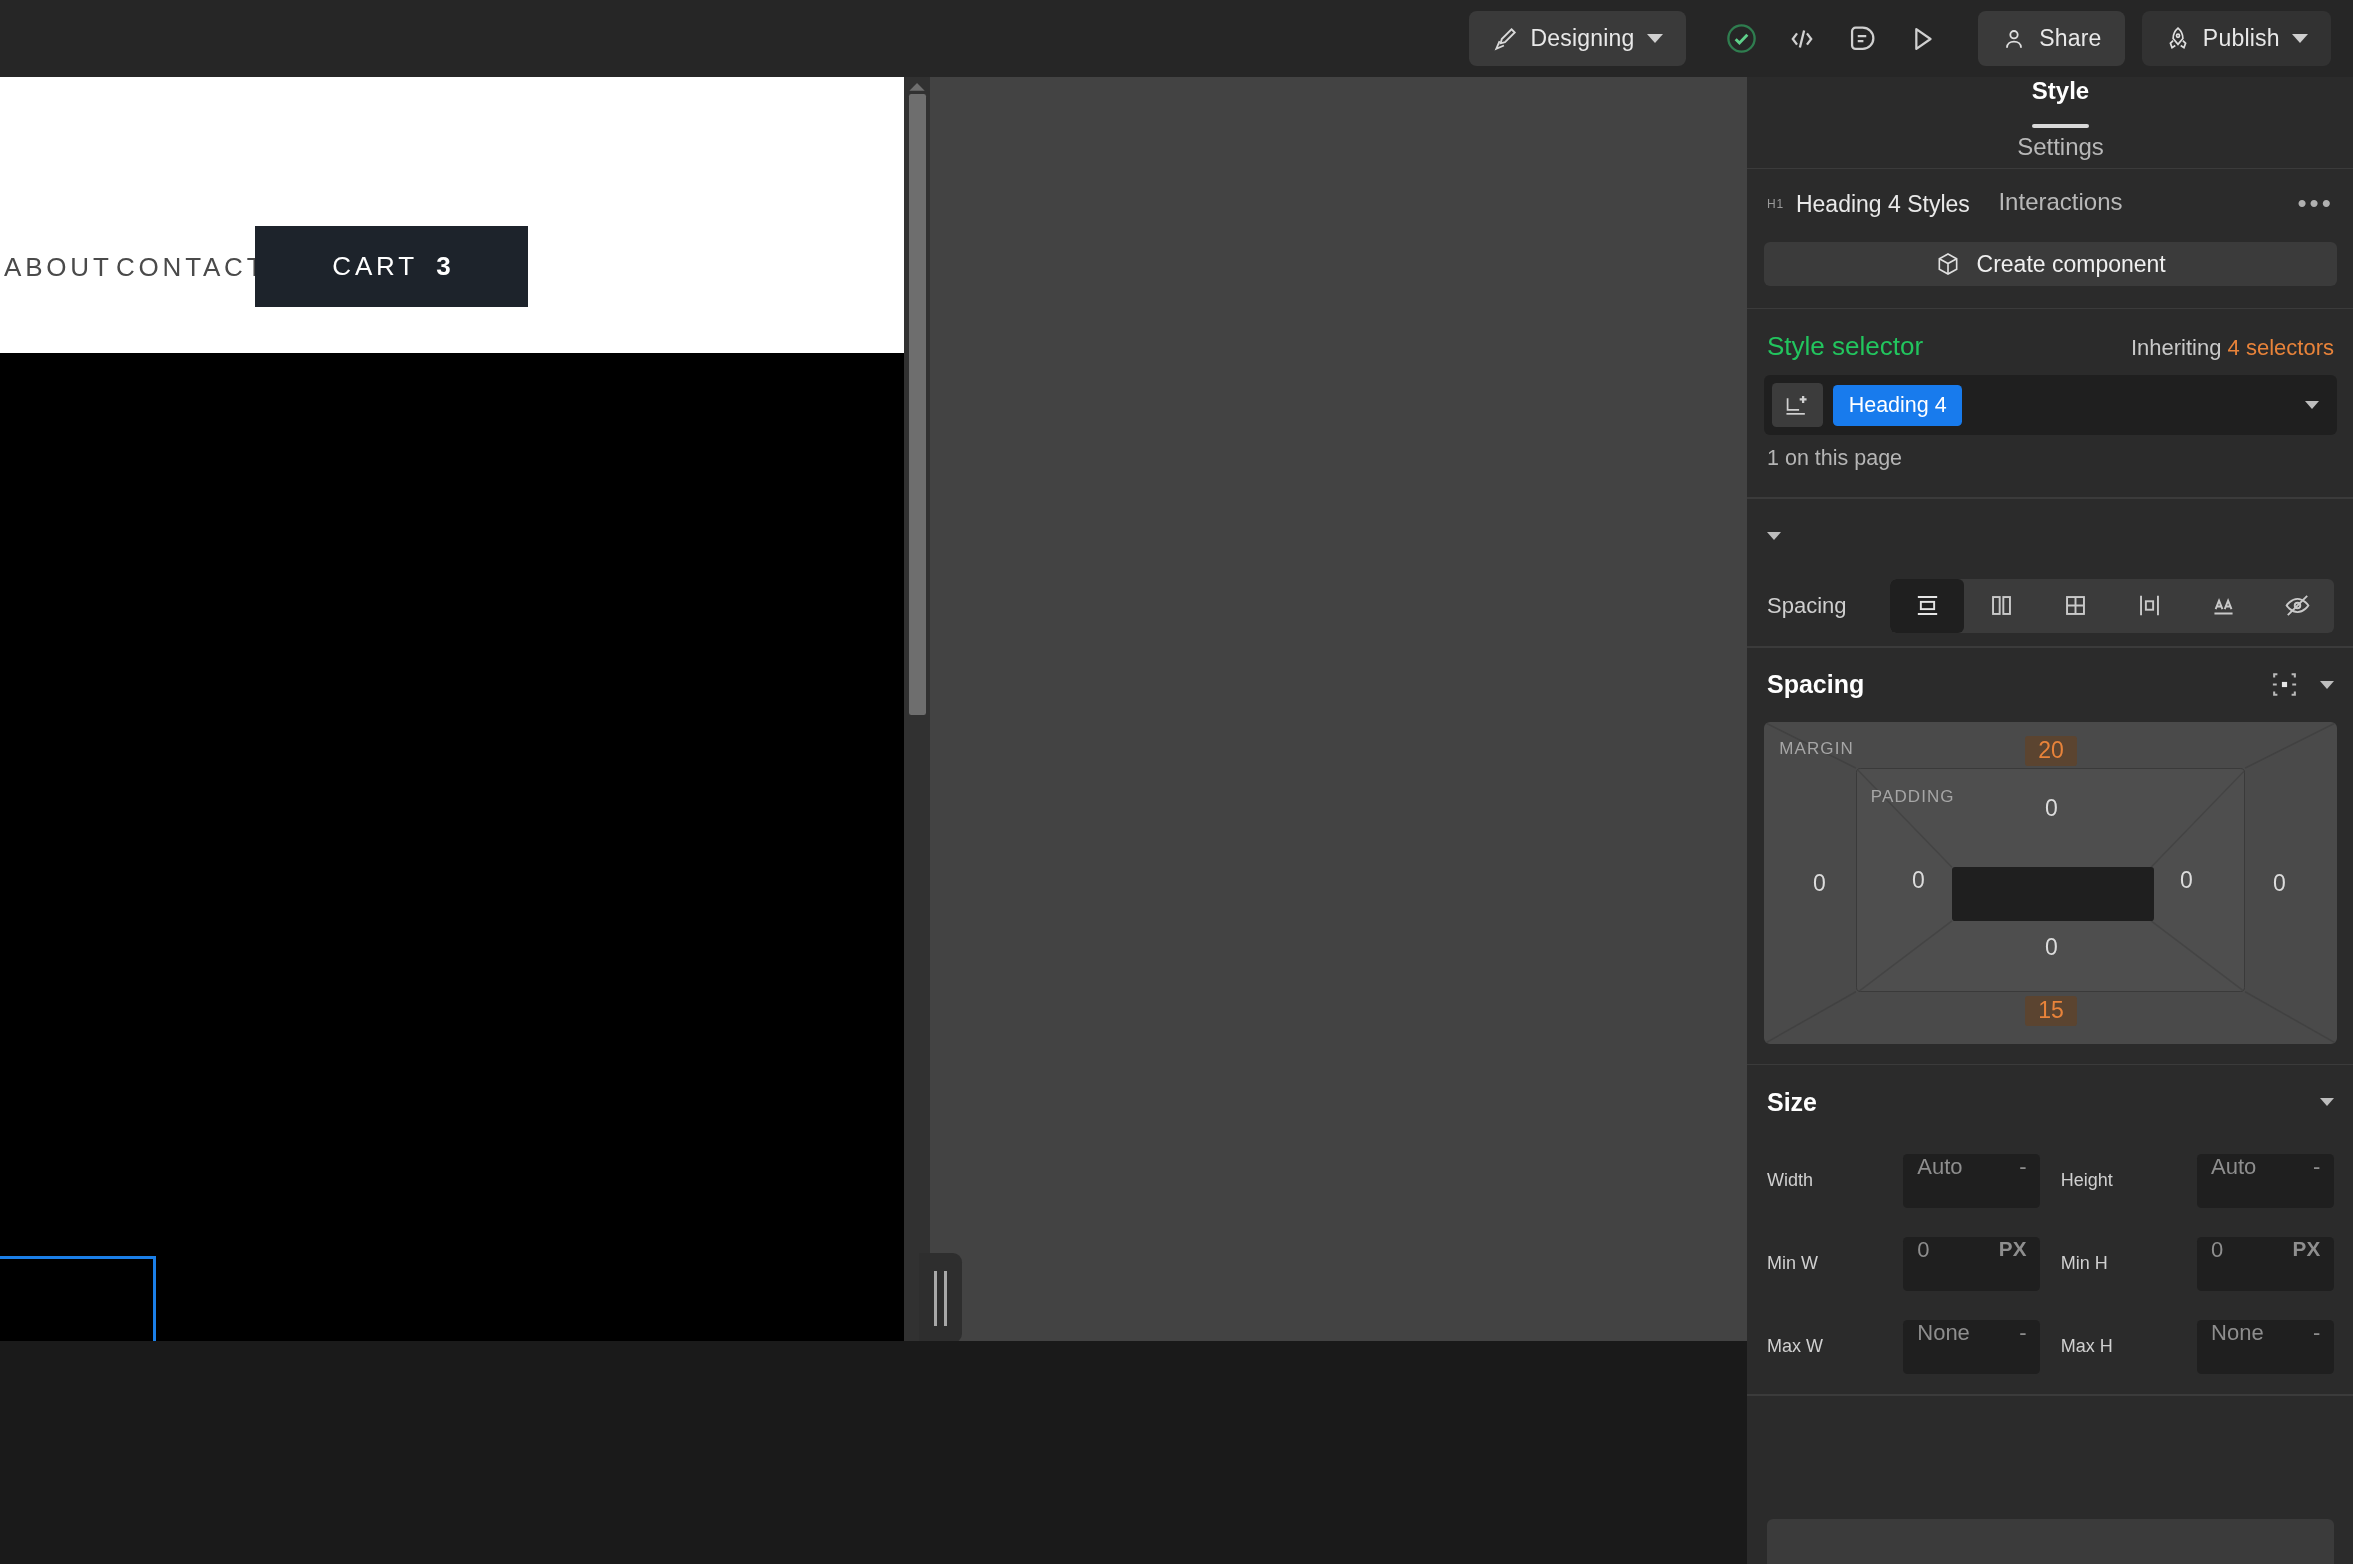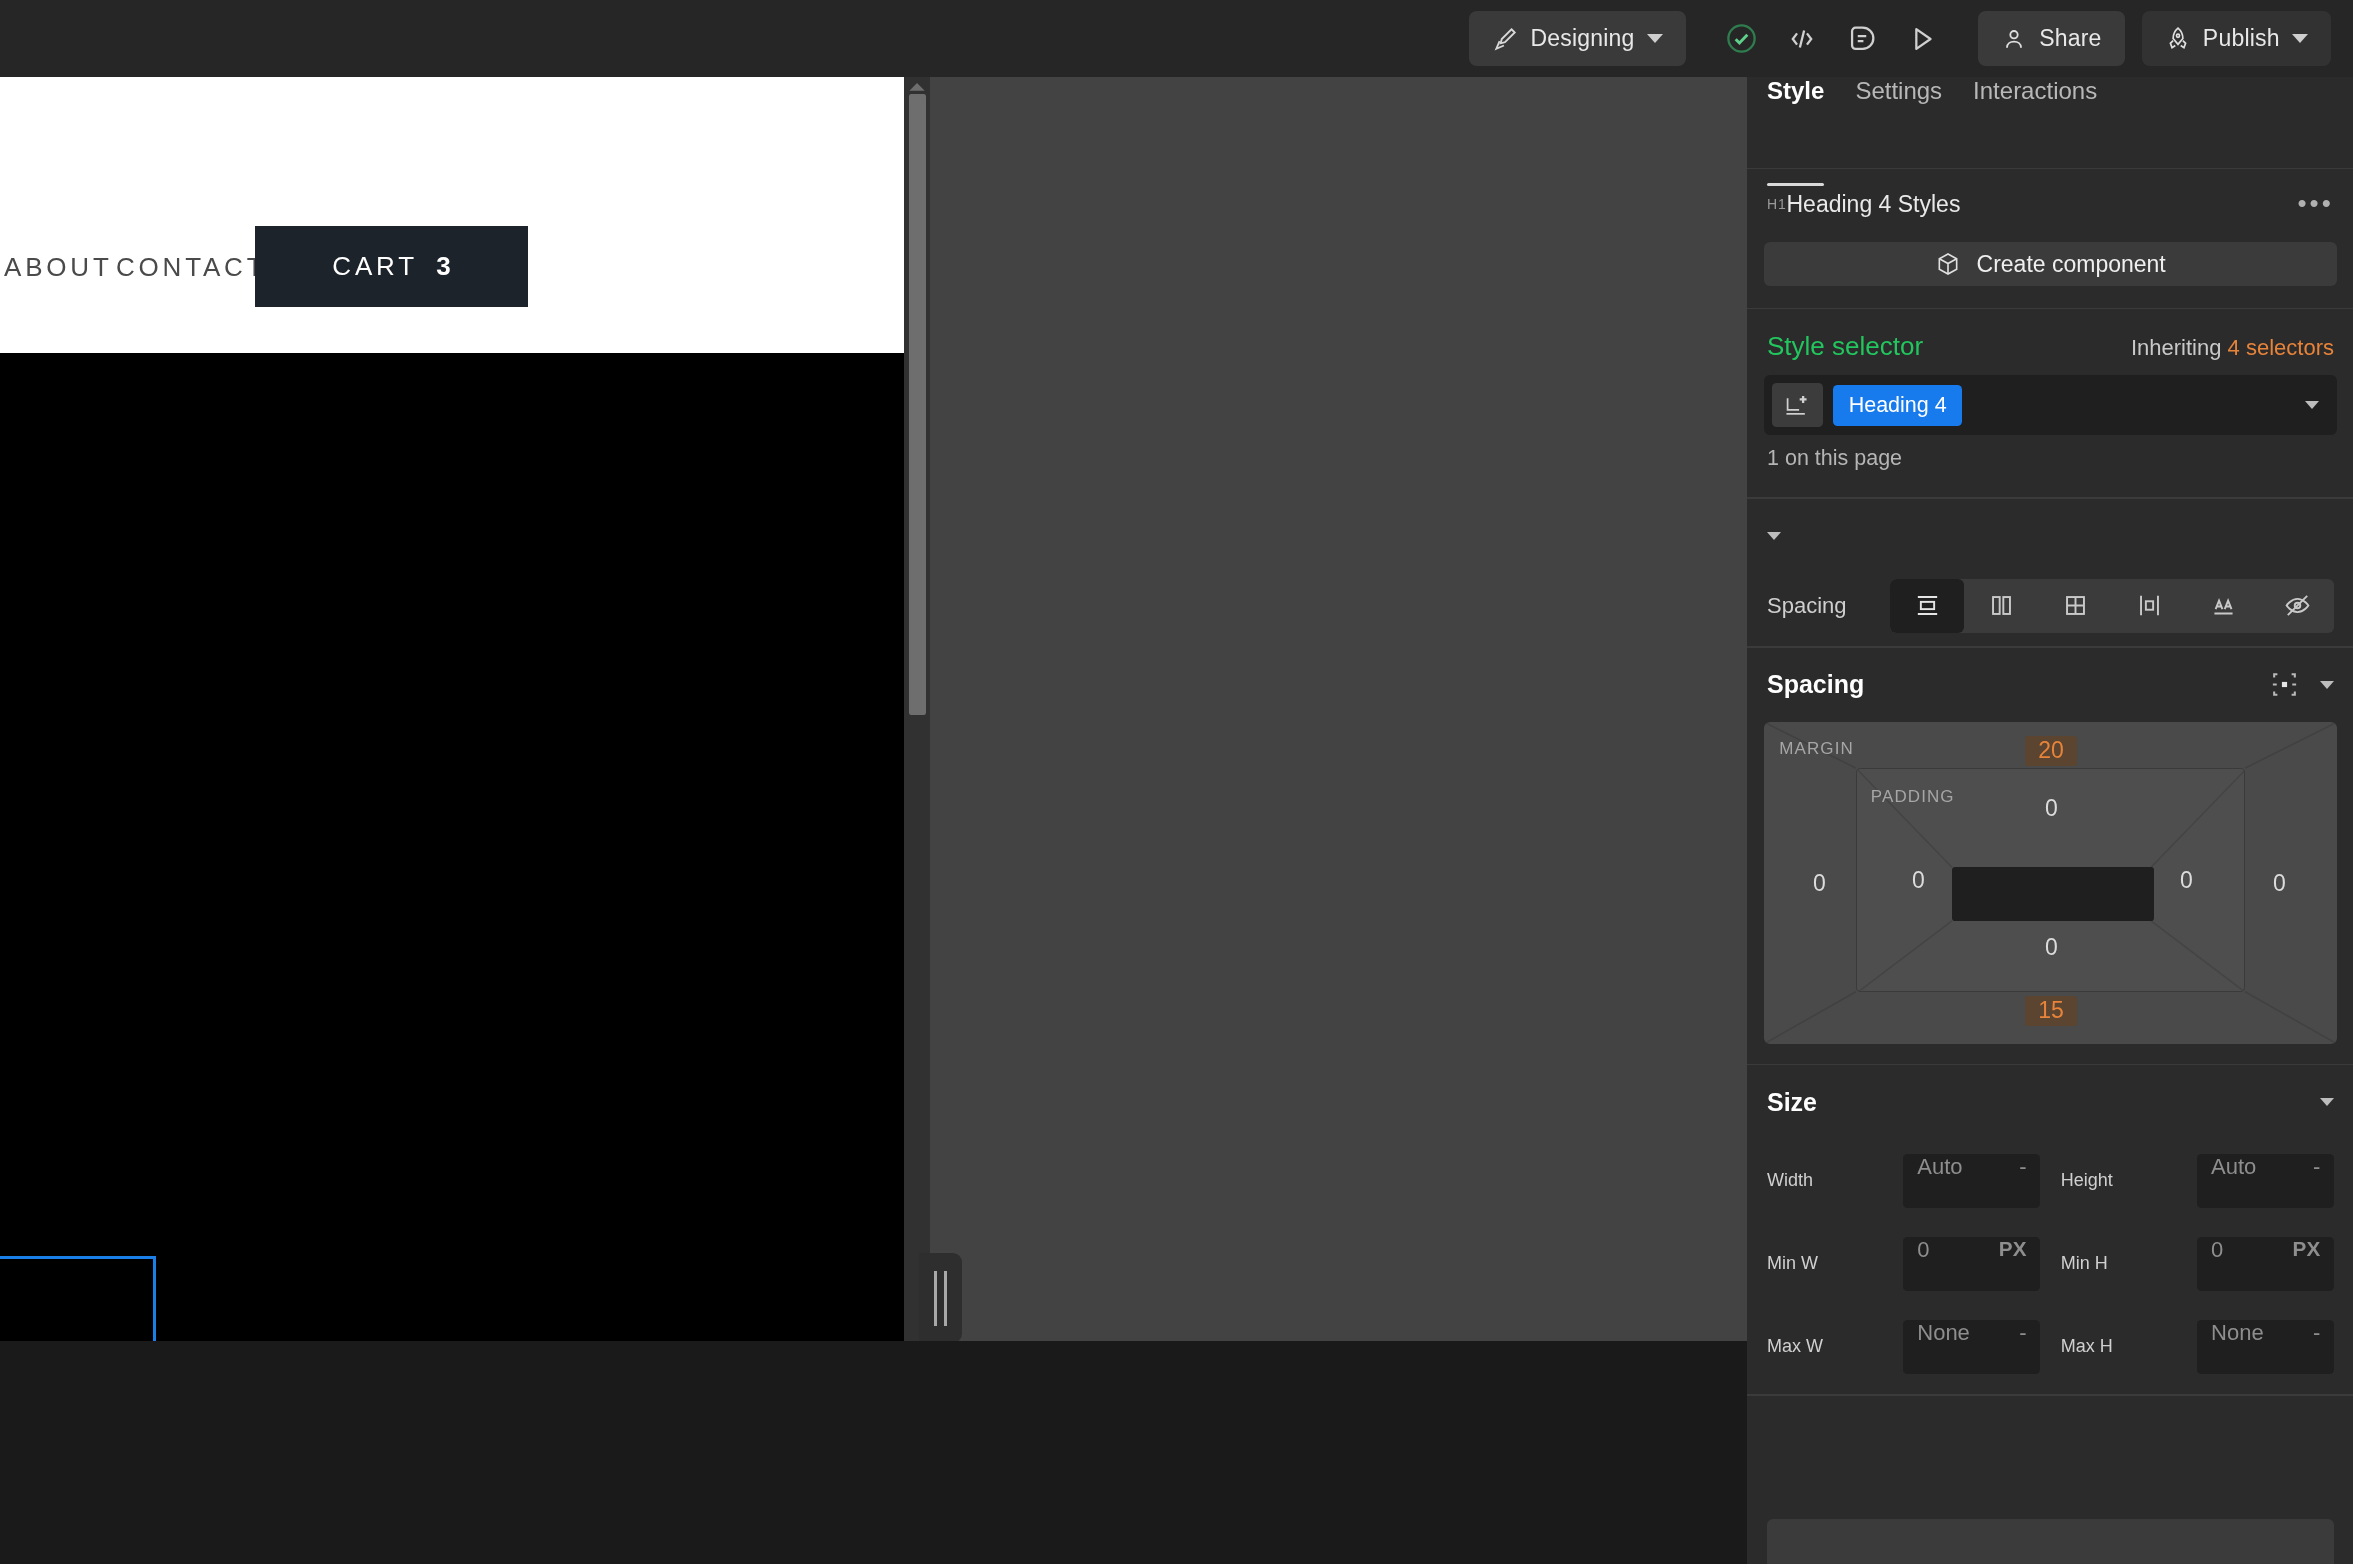--- a/index.html
+++ b/index.html
@@ -99,35 +99,36 @@
   }
   .drag-handle i { display: block; width: 3.1px; height: 55px; background: #a8a8a8; }
 
   
   .panel {
     position: absolute; left: 1747px; top: 77px;
     width: 607px; height: 1488px;
     background: #2b2b2b; color: #e6e6e6; overflow: hidden;
   }
   .tabs {
-    position: relative; height: 92px; display: flex; 
-    gap: 31px; padding-left: 20px;
+    position: relative; height: 92px; display: flex; align-items: center;
+    gap: 23px; padding-left: 20px;
     border-bottom: 1.5px solid #3b3b3b;
+    flex-direction: column;
   }
   .tab { font-size: 24px; color: #b8b8b8; position: relative; padding-bottom: 4.6px; }
   .tab.active { color: #ffffff; font-weight: 700; }
   .tab.active::after {
     content: ""; position: absolute; left: 0; right: 0; bottom: -18.4px;
     height: 3.8px; background: #d9d9d9; border-radius: 2.3px;
   }
 
   .elem-head {
     height: 70px; display: flex; align-items: center; padding: 0 20px;
   }
-  .h1-tag { font-size: 14px; color: #9a9a9a; letter-spacing: 0.8px; margin-right: 0; }
+  .h1-tag { font-size: 12px; color: #9a9a9a; letter-spacing: 0.8px; margin-right: 12px; }
   .elem-name { font-size: 23px; color: #e9e9e9; flex: 1; }
   .dots { font-size: 26px; color: #b0b0b0; letter-spacing: 3.1px; line-height: 7.7px; }
 
   .create-comp {
     margin: 3.1px 17px 0; height: 44px; background: #3b3b3b; border-radius: 6.1px;
     display: flex; align-items: center; justify-content: center; gap: 15.3px;
     color: #efefef; font-size: 23px;
   }
 
   .sec-div { height: 1.5px; background: #3b3b3b; margin: 21.5px 0 0; }

